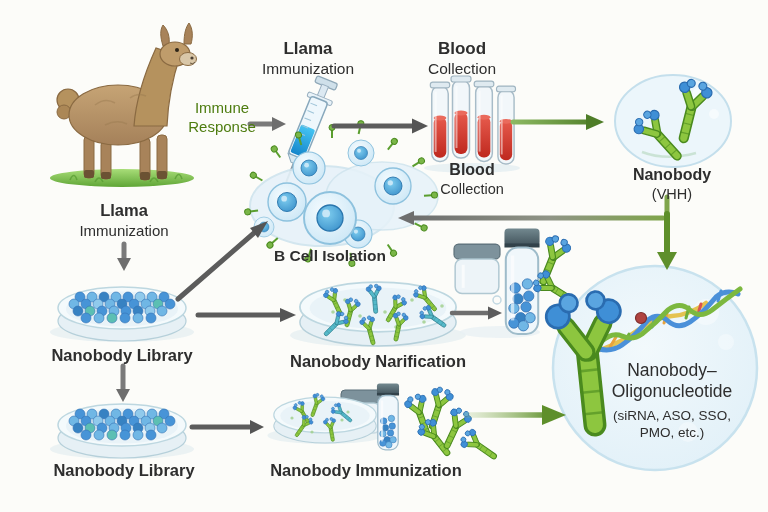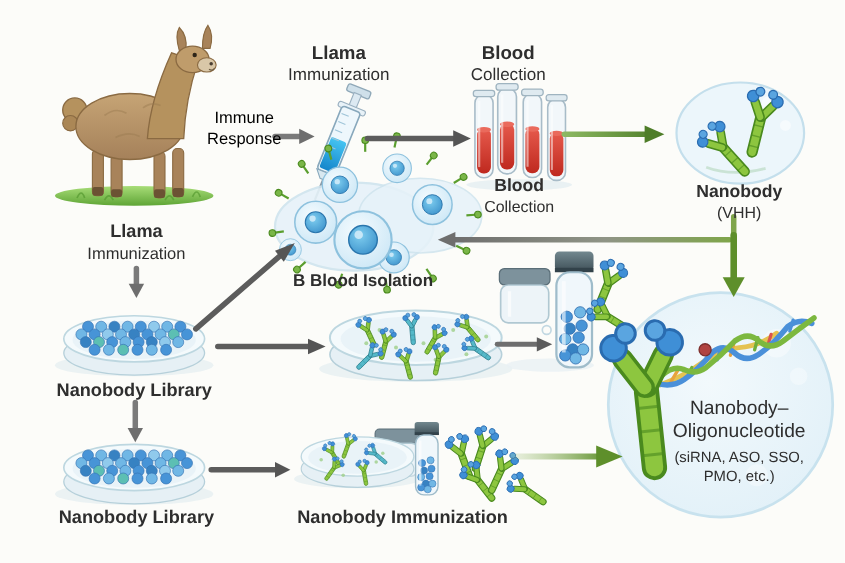--- a/index.html
+++ b/index.html
@@ -3,21 +3,21 @@
 <meta charset="utf-8">
 <style>
   html,body{margin:0;padding:0;background:#ffffff;}
   .canvas{position:relative;width:768px;height:512px;background:#fcfcf9;overflow:hidden;
           font-family:"Liberation Sans", sans-serif;color:#2e2e2e;}
   .canvas svg{position:absolute;left:0;top:0;}
   .lbl{position:absolute;text-align:center;transform:translateX(-50%);white-space:nowrap;z-index:5;}
   .t1{font-size:17px;font-weight:700;line-height:21px;}
   .t2{font-size:15.5px;font-weight:400;line-height:19px;}
   .t3{font-size:16.5px;font-weight:700;line-height:20px;text-align:right;}
-  .t4{font-size:15px;font-weight:500;line-height:19px;color:#000000;}
+  .t4{font-size:15px;font-weight:500;line-height:19px;color:#4d7c0f;}
   .t5{font-size:16px;font-weight:700;line-height:20px;}
   .t6{font-size:14.5px;font-weight:400;line-height:18px;}
   .cj1{font-size:17.5px;font-weight:400;line-height:20.5px;}
   .cj2{font-size:13.5px;font-weight:400;line-height:16.5px;}
   .cjgap{height:7px;}
   
   .bead{stroke:#2a6cb0;stroke-width:.6;opacity:.95;}
   .b1{fill:#3f8fd6;}.b2{fill:#6ab4e4;}.b3{fill:#2e7cc0;}.b4{fill:#8cc8ec;}.bt{fill:#55bdb0;}
   .nbteal{--nbf:#55b9c9;--nbs:#2e7f8e;}
   .gline{stroke-linecap:round;fill:none;}
@@ -445,32 +445,35 @@
   <div class="t5">Blood</div>
   <div class="t6">Collection</div>
 </div>
 
 <div class="lbl" style="left:672px;top:165px">
   <div class="t5">Nanobody</div>
   <div class="t6">(VHH)</div>
 </div>
 
 <div class="lbl" style="left:330px;top:247px">
-  <div style="font-size:15.5px;font-weight:700">B Blood Isolation</div>
+  <div style="font-size:15.5px;font-weight:700">B Cell Isolation</div>
 </div>
 
 <div class="lbl" style="left:124px;top:200px">
   <div class="t1" style="font-size:16.5px">Llama</div>
   <div class="t2" style="font-size:15px">Immunization</div>
 </div>
 
 <div class="lbl t3" style="left:122px;top:345px">
   <span>Nanobody Library</span>
 </div>
 
+<div class="lbl t3" style="left:378px;top:351px">
+  <span>Nanobody Narification</span>
+</div>
 
 <div class="lbl t3" style="left:124px;top:460px">
   <span>Nanobody Library</span>
 </div>
 
 <div class="lbl t3" style="left:366px;top:460px">
   <span>Nanobody Immunization</span>
 </div>
 
 <div class="lbl" style="left:672px;top:360px">

